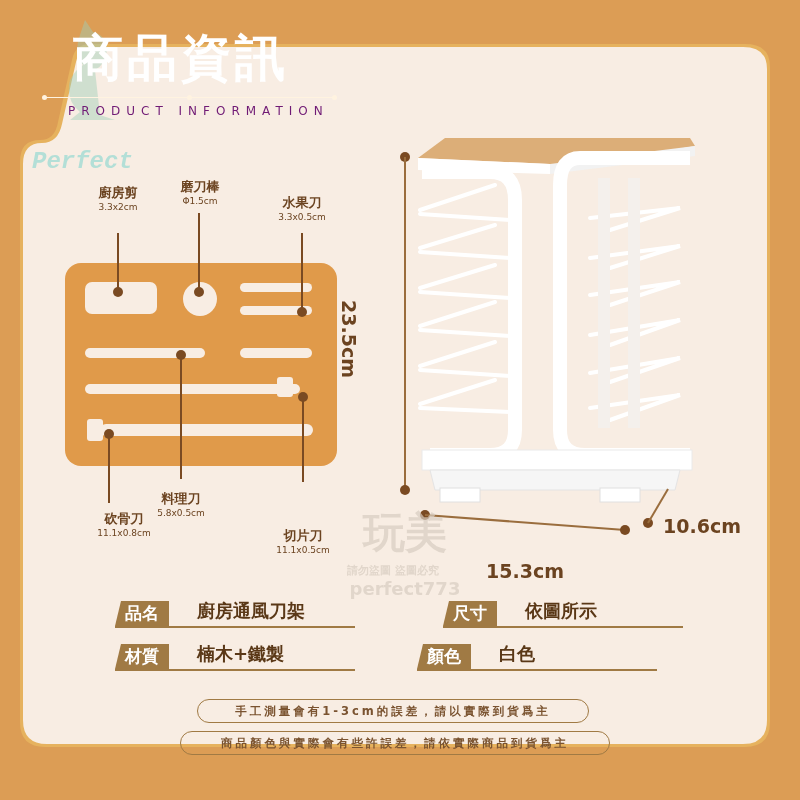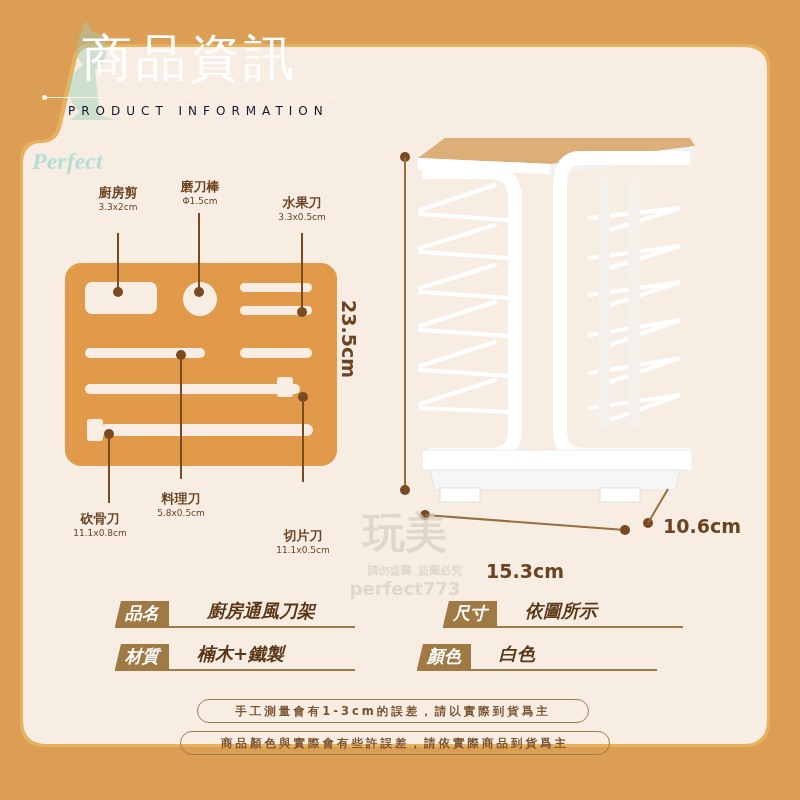--- a/index.html
+++ b/index.html
@@ -1,32 +1,32 @@
 <!DOCTYPE html>
 <html><head>
 <meta charset="utf-8">
 <style>
   html,body{margin:0;padding:0;}
   body{width:800px;height:800px;position:relative;overflow:hidden;background:#dc9d55;font-family:"DejaVu Sans",sans-serif;}
   .abs{position:absolute;}
   
   .panel{position:absolute;left:14px;top:22px;width:773px;height:728px;}
-  .title{left:82px;top:28px;font-size:50px;font-weight:normal;color:#fff;letter-spacing:4px;line-height:60px;}
-  .subtitle{left:68px;top:104px;font-size:12px;letter-spacing:6px;color:#0f172a;}
+  .title{left:73px;top:28px;font-size:50px;font-weight:bold;color:#fff;letter-spacing:4px;line-height:60px;}
+  .subtitle{left:68px;top:104px;font-size:12px;letter-spacing:6px;color:#701a75;}
   .divider{left:45px;top:97px;width:290px;height:1px;background:#fff3e0;}
   .divider-dot{width:5px;height:5px;border-radius:50%;background:#fff3e0;}
-  .logo-word{left:32px;top:148px;font-family:Liberation Serif, serif;font-style:italic;font-weight:bold;font-size:24px;color:#a8ddd5;opacity:.85;}
+  .logo-word{left:32px;top:148px;font-family:Liberation Mono, monospace;font-style:italic;font-weight:bold;font-size:24px;color:#a8ddd5;opacity:.85;}
   .cat{left:55px;top:20px;width:75px;height:120px;opacity:.45;}
   .lbl-title{font-size:13px;font-weight:bold;color:#6b4320;text-align:center;white-space:nowrap;}
   .lbl-dim{font-size:9px;color:#6b4320;text-align:center;white-space:nowrap;}
   .lead{width:2px;background:#7a4a22;}
   .dot{width:10px;height:10px;border-radius:50%;background:#7a4a22;}
   .board{left:65px;top:263px;width:272px;height:203px;background:#e09a4a;border-radius:16px;}
   .slot{background:#f8ede3;position:absolute;}
-  .spec-row{position:absolute;height:30px;font-style:italic;}
+  .spec-row{position:absolute;height:30px;}
   .spec-tag{position:absolute;left:0;top:3px;height:25px;background:#a07a44;color:#fff;font-size:17px;font-weight:bold;padding:0 10px;line-height:25px;clip-path:polygon(6px 0,100% 0,100% 100%,0 100%);}
   .spec-val{position:absolute;top:0;font-size:18px;color:#5a3817;font-weight:bold;line-height:26px;white-space:nowrap;}
   .spec-line{position:absolute;left:0;right:0;bottom:0;height:2px;background:#a07a44;}
   .pill{position:absolute;border:1.5px solid #a07a44;border-radius:14px;height:22px;line-height:22px;text-align:center;color:#7a5330;font-size:11.5px;letter-spacing:3px;font-weight:bold;white-space:nowrap;}
   .dim-text{color:#6b4320;font-size:19px;font-weight:bold;white-space:nowrap;}
   .watermark{color:#d8cdc1;opacity:.7;font-weight:bold;text-align:center;white-space:nowrap;}
 </style>
 </head>
 <body>
 
@@ -78,21 +78,21 @@
   <div class="lbl-dim">3.3x2cm</div>
 </div>
 <div class="abs" style="left:160px;top:178px;width:80px;">
   <div class="lbl-title">磨刀棒</div>
   <div class="lbl-dim">Φ1.5cm</div>
 </div>
 <div class="abs" style="left:262px;top:194px;width:80px;">
   <div class="lbl-title">水果刀</div>
   <div class="lbl-dim">3.3x0.5cm</div>
 </div>
-<div class="abs" style="left:60px;top:510px;width:80px;">
+<div class="abs" style="left:84px;top:510px;width:80px;">
   <div class="lbl-title">砍骨刀</div>
   <div class="lbl-dim">11.1x0.8cm</div>
 </div>
 <div class="abs" style="left:141px;top:490px;width:80px;">
   <div class="lbl-title">料理刀</div>
   <div class="lbl-dim">5.8x0.5cm</div>
 </div>
 <div class="abs" style="left:263px;top:487px;width:80px;margin-top:40px;">
   <div class="lbl-title">切片刀</div>
   <div class="lbl-dim">11.1x0.5cm</div>
@@ -146,26 +146,26 @@
   <circle cx="205" cy="25" r="5" fill="#7a4a22"></circle>
   <circle cx="228" cy="18" r="5" fill="#7a4a22"></circle>
 </svg>
 <svg class="abs" style="left:640px;top:485px;" width="30" height="40">
   <line x1="8" y1="38" x2="28" y2="4" stroke="#9a6d3d" stroke-width="2"></line>
 </svg>
 <div class="abs dim-text" style="left:486px;top:535px;margin-top:25px;">15.3cm</div>
 <div class="abs dim-text" style="left:663px;top:515px;">10.6cm</div>
 
 <div class="abs watermark" style="left:330px;top:505px;width:150px;font-size:42px;">玩美</div>
-<div class="abs watermark" style="left:340px;top:563px;width:150px;font-size:11px;font-family:Liberation Mono, monospace;">請勿盜圖 盜圖必究</div>
+<div class="abs watermark" style="left:318px;top:563px;width:150px;font-size:11px;">請勿盜圖 盜圖必究</div>
 <div class="abs watermark" style="left:330px;top:578px;width:150px;font-size:18px;">perfect773</div>
 
 <div class="spec-row" style="left:115px;top:598px;width:240px;">
   <div class="spec-tag">品名</div>
-  <div class="spec-val" style="left:92px;">廚房通風刀架</div>
+  <div class="spec-val" style="left:82px;">廚房通風刀架</div>
   <div class="spec-line"></div>
 </div>
 <div class="spec-row" style="left:443px;top:598px;width:240px;">
   <div class="spec-tag">尺寸</div>
   <div class="spec-val" style="left:82px;">依圖所示</div>
   <div class="spec-line"></div>
 </div>
 <div class="spec-row" style="left:115px;top:641px;width:240px;">
   <div class="spec-tag">材質</div>
   <div class="spec-val" style="left:82px;">楠木+鐵製</div>

